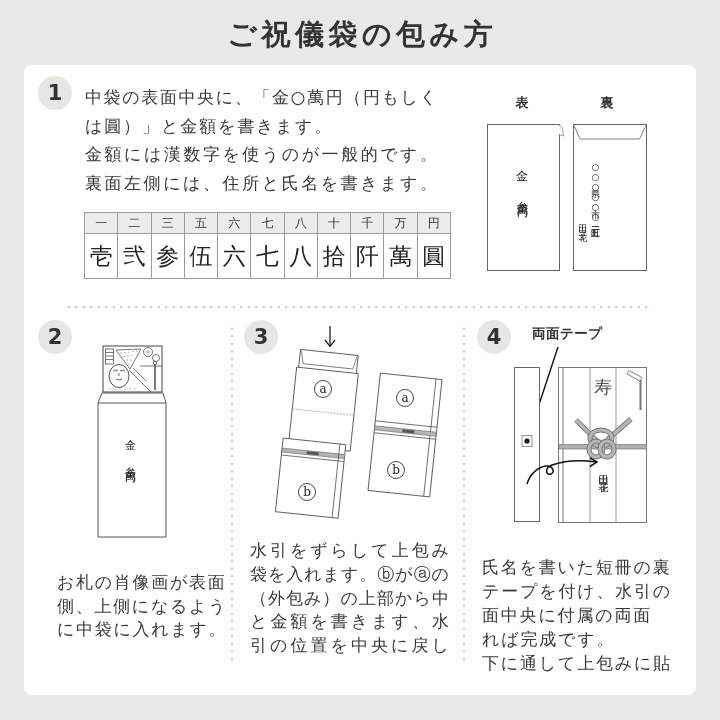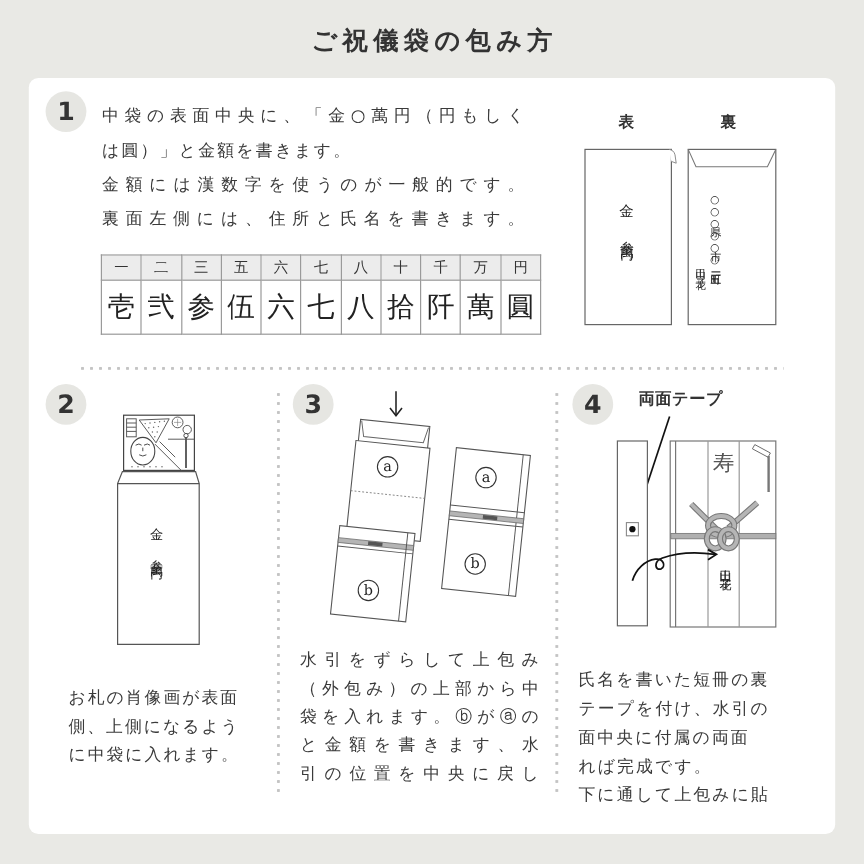--- a/index.html
+++ b/index.html
@@ -1,22 +1,22 @@
 <!DOCTYPE html>
 <html><head>
 <meta charset="utf-8">
 <style>
 *{box-sizing:border-box;}
 html,body{margin:0;padding:0;}
 body{width:720px;height:720px;position:relative;overflow:hidden;background:#e9e9e5;font-family:"DejaVu Sans","Liberation Sans",sans-serif;color:#3a3a3a;}
 .abs{position:absolute;}
-#title{left:0;top:13px;width:720px;text-align:center;font-size:21px;font-weight:bold;letter-spacing:4.5px;padding-left:4.5px;line-height:42px;color:#333;white-space:nowrap;}
+#title{left:0;top:13px;width:720px;text-align:center;font-size:29px;font-weight:bold;letter-spacing:4.5px;padding-left:4.5px;line-height:42px;color:#333;white-space:nowrap;}
 #card{left:24px;top:65px;width:672px;height:630px;background:#fff;border-radius:8px;}
 .badge{width:34px;height:34px;border-radius:50%;background:#e6e6e2;display:flex;align-items:center;justify-content:center;font-size:21px;font-weight:bold;color:#333;line-height:1;}
-.para{font-size:14px;white-space:nowrap;color:#3a3a3a;}
+.para{font-size:17px;white-space:nowrap;color:#3a3a3a;}
 .para .ln{display:block;white-space:nowrap;}
 .just{text-align:justify;text-align-last:justify;}
 #p1{left:85px;top:83px;line-height:28.6px;letter-spacing:1.9px;}
 #p1 .just{width:352px;letter-spacing:0;}
 #p2{left:57px;top:571px;line-height:23.6px;letter-spacing:1.7px;}
 #p3{left:250px;top:539px;line-height:23.8px;letter-spacing:1.5px;}
 #p3 .just{width:199px;letter-spacing:0;}
 #p4{left:482px;top:555px;line-height:24px;letter-spacing:1.8px;}
 #numtable{left:84px;top:212px;width:367px;border-collapse:collapse;table-layout:fixed;}
 #numtable td{border:1px solid #9a9a9a;text-align:center;padding:0;overflow:hidden;}
@@ -168,22 +168,22 @@
     <circle cx="307" cy="492" r="8.5" fill="#fff" stroke="#333" stroke-width="0.9"></circle>
     <text x="307" y="495.5">b</text>
     <circle cx="405" cy="398" r="8.5" fill="#fff" stroke="#333" stroke-width="0.9"></circle>
     <text x="405" y="401.5">a</text>
     <circle cx="396" cy="470" r="8.5" fill="#fff" stroke="#333" stroke-width="0.9"></circle>
     <text x="396" y="473.5">b</text>
   </g>
 </svg>
 <div id="p3" class="abs para">
   <span class="ln just">水引をずらして上包み</span>
+  <span class="ln just">袋を入れます。ⓑがⓐの</span>
   <span class="ln just">（外包み）の上部から中</span>
-  <span class="ln just">袋を入れます。ⓑがⓐの</span>
   <span class="ln just">と金額を書きます、水</span>
   <span class="ln just">引の位置を中央に戻し</span>
 </div>
 
 <div class="abs badge" style="left:477px;top:320px;">4</div>
 <svg style="left:505px;top:340px;" width="150" height="190" viewBox="505 340 150 190">
   <line x1="558" y1="347" x2="527" y2="441" stroke="#111" stroke-width="1.4"></line>
   <rect x="514.5" y="367.5" width="25" height="154" fill="#fff" stroke="#666" stroke-width="1"></rect>
   <rect x="522" y="435.5" width="10" height="11" fill="#fff" stroke="#888" stroke-width="0.9"></rect>
   <circle cx="527" cy="441" r="2.6" fill="#111"></circle>

